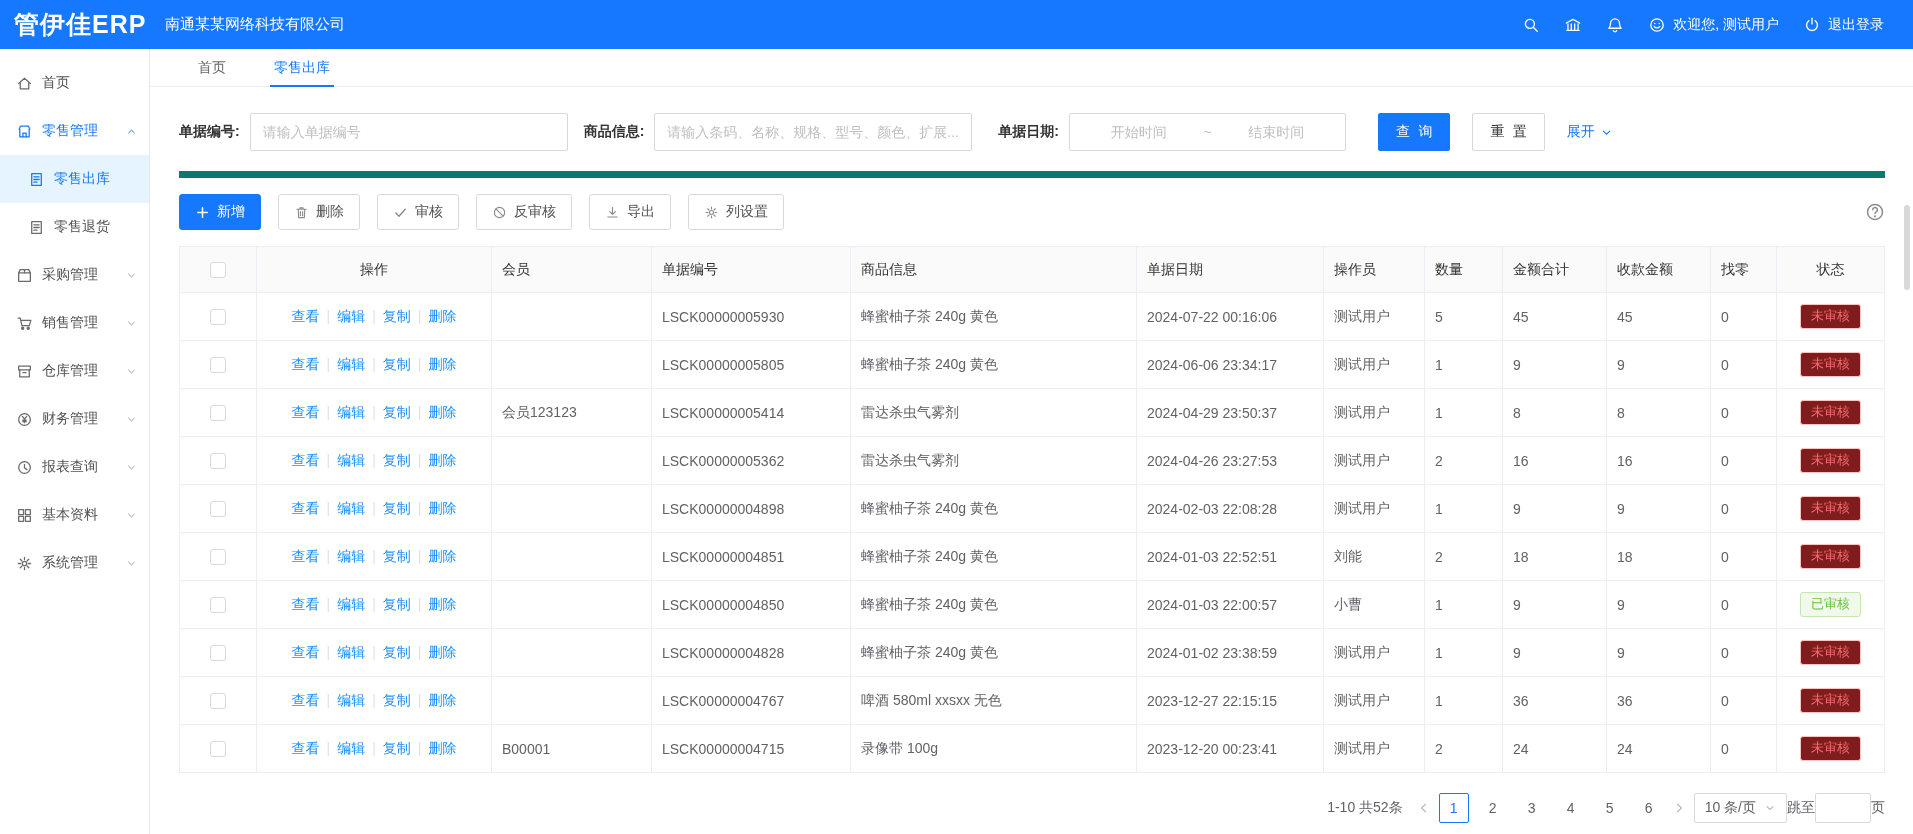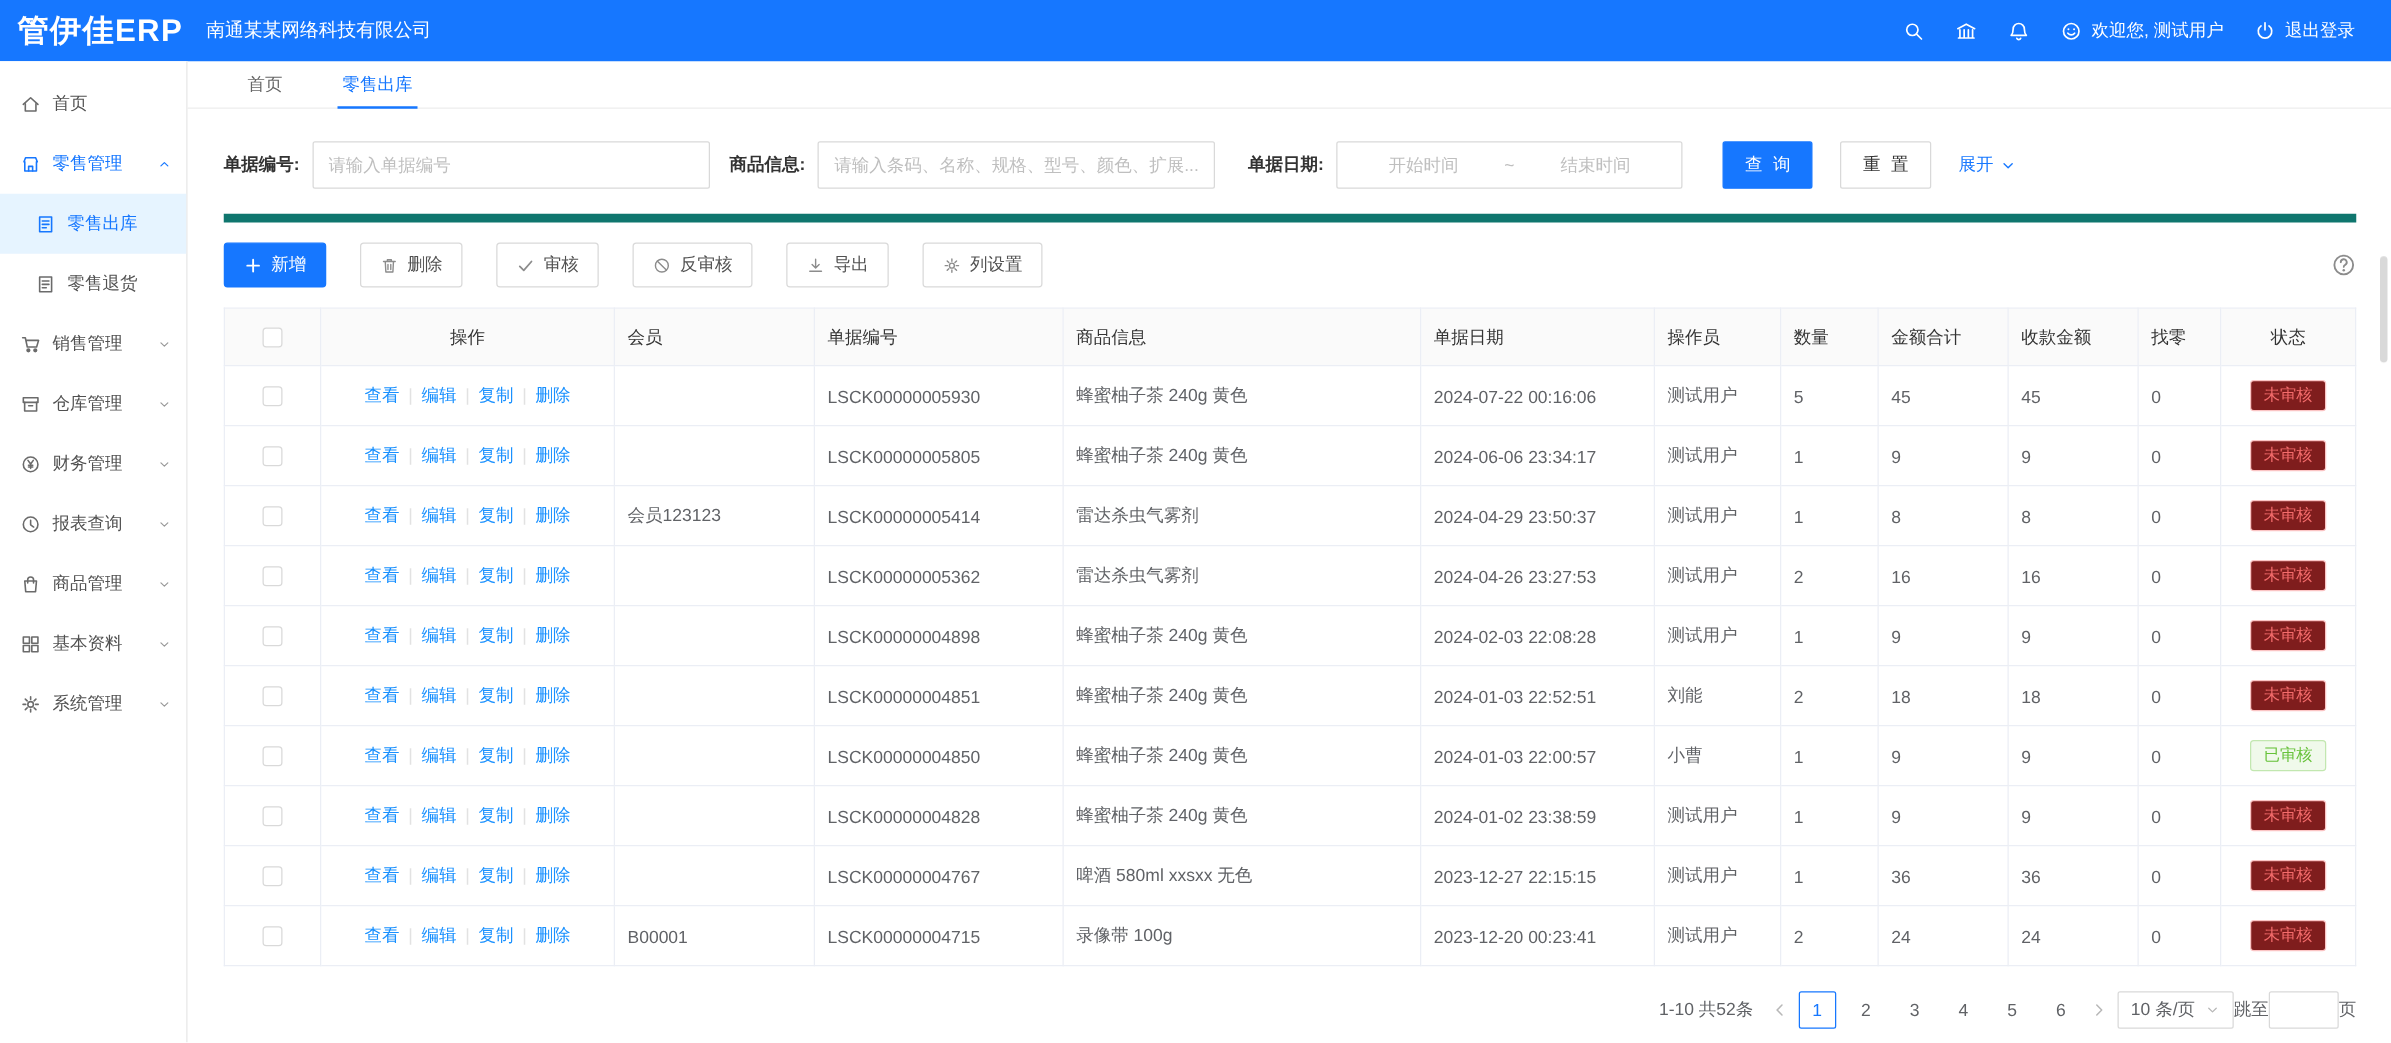--- a/index.html
+++ b/index.html
@@ -48,21 +48,21 @@
   .d-in { border:none; outline:none; flex:1; min-width:0; text-align:center; font-size:14px; font-family:inherit; }
   .d-sep { color:#bfbfbf; padding:0 6px; }
   .btn { height:38px; border-radius:2px; font-size:14px; font-family:Liberation Mono, monospace; padding:0 17px; white-space:nowrap; }
   .btn.primary { margin-left:32px; background:#1677ff; border:1px solid #1677ff; color:#fff; }
   .btn.plain { margin-left:22px; background:#fff; border:1px solid #d9d9d9; color:#333; }
   .expand-link { margin-left:22px; color:#1677ff; display:inline-flex; align-items:center; gap:5px; white-space:nowrap; }
   .f-caret svg { width:13px; height:13px; }
 
   
   .toolbar { display:flex; align-items:center; margin-top:16px; }
-  .tb-buttons { display:flex; align-items:center; gap:27px; }
+  .tb-buttons { display:flex; align-items:center; gap:17px; }
   .tbtn { display:inline-flex; align-items:center; gap:7px; height:36px; padding:0 15px; border:1px solid #d9d9d9; background:#fff; border-radius:3px; color:#515151; font-size:14px; font-family:inherit; }
   .tbtn .icn { color:#8c8c8c; }
   .tbtn .icn svg { width:15px; height:15px; }
   .tbtn.primary { background:#1677ff; border-color:#1677ff; color:#fff; }
   .tbtn.primary .icn { color:#fff; }
   .help { margin-left:auto; color:#8c8c8c; }
   .help svg { width:20px; height:20px; }
 
   
   .grid { margin-top:16px; border-collapse:collapse; table-layout:fixed; width:1705px; }
@@ -182,20 +182,34 @@
               <svg viewBox="0 0 16 16" fill="none" stroke="currentColor" stroke-width="1.2" stroke-linecap="round" stroke-linejoin="round">
                 <rect x="3.5" y="2.5" width="9" height="11"></rect>
                 <path d="M5.5 5.5h5M5.5 8h5M5.5 10.5h3"></path>
               </svg>
             </span>
             <span class="sb-label" data-interactable="false">零售退货</span>
           </div>
           <div class="sb-item" data-interactable="true">
             <span class="icn sb-icn" data-interactable="false">
               <svg viewBox="0 0 16 16" fill="none" stroke="currentColor" stroke-width="1.2" stroke-linecap="round" stroke-linejoin="round">
+                <rect x="2.5" y="5.5" width="11" height="8"></rect>
+                <path d="M2.5 5.5 4 2.5h8l1.5 3M8 2.5v3"></path>
+              </svg>
+            </span>
+            <span class="sb-label" data-interactable="false">采购管理</span>
+            <span class="icn sb-caret" data-interactable="false">
+              <svg viewBox="0 0 16 16" fill="none" stroke="currentColor" stroke-width="1.2" stroke-linecap="round" stroke-linejoin="round">
+                <path d="M4 6.2 8 10l4-3.8" stroke-width="1.4"></path>
+              </svg>
+            </span>
+          </div>
+          <div class="sb-item" data-interactable="true">
+            <span class="icn sb-icn" data-interactable="false">
+              <svg viewBox="0 0 16 16" fill="none" stroke="currentColor" stroke-width="1.2" stroke-linecap="round" stroke-linejoin="round">
                 <path d="M2 3h2l1.5 7h7L14 5H4.6"></path>
                 <circle cx="6.3" cy="12.5" r="1" fill="currentColor"></circle>
                 <circle cx="11.5" cy="12.5" r="1" fill="currentColor"></circle>
               </svg>
             </span>
             <span class="sb-label" data-interactable="false">销售管理</span>
             <span class="icn sb-caret" data-interactable="false">
               <svg viewBox="0 0 16 16" fill="none" stroke="currentColor" stroke-width="1.2" stroke-linecap="round" stroke-linejoin="round">
                 <path d="M4 6.2 8 10l4-3.8" stroke-width="1.4"></path>
               </svg>
@@ -230,34 +244,20 @@
             </span>
           </div>
           <div class="sb-item" data-interactable="true">
             <span class="icn sb-icn" data-interactable="false">
               <svg viewBox="0 0 16 16" fill="none" stroke="currentColor" stroke-width="1.2" stroke-linecap="round" stroke-linejoin="round">
                 <circle cx="8" cy="8" r="5.5"></circle>
                 <path d="M8 5v3.3L10.3 10"></path>
               </svg>
             </span>
             <span class="sb-label" data-interactable="false">报表查询</span>
-            <span class="icn sb-caret" data-interactable="false">
-              <svg viewBox="0 0 16 16" fill="none" stroke="currentColor" stroke-width="1.2" stroke-linecap="round" stroke-linejoin="round">
-                <path d="M4 6.2 8 10l4-3.8" stroke-width="1.4"></path>
-              </svg>
-            </span>
-          </div>
-          <div class="sb-item" data-interactable="true">
-            <span class="icn sb-icn" data-interactable="false">
-              <svg viewBox="0 0 16 16" fill="none" stroke="currentColor" stroke-width="1.2" stroke-linecap="round" stroke-linejoin="round">
-                <path d="M3.6 5.5h8.8l-.7 8H4.3z"></path>
-                <path d="M5.8 7V4.6a2.2 2.2 0 0 1 4.4 0V7"></path>
-              </svg>
-            </span>
-            <span class="sb-label" data-interactable="false">商品管理</span>
             <span class="icn sb-caret" data-interactable="false">
               <svg viewBox="0 0 16 16" fill="none" stroke="currentColor" stroke-width="1.2" stroke-linecap="round" stroke-linejoin="round">
                 <path d="M4 6.2 8 10l4-3.8" stroke-width="1.4"></path>
               </svg>
             </span>
           </div>
           <div class="sb-item" data-interactable="true">
             <span class="icn sb-icn" data-interactable="false">
               <svg viewBox="0 0 16 16" fill="none" stroke="currentColor" stroke-width="1.2" stroke-linecap="round" stroke-linejoin="round">
                 <rect x="2.5" y="2.5" width="4.6" height="4.6"></rect>

